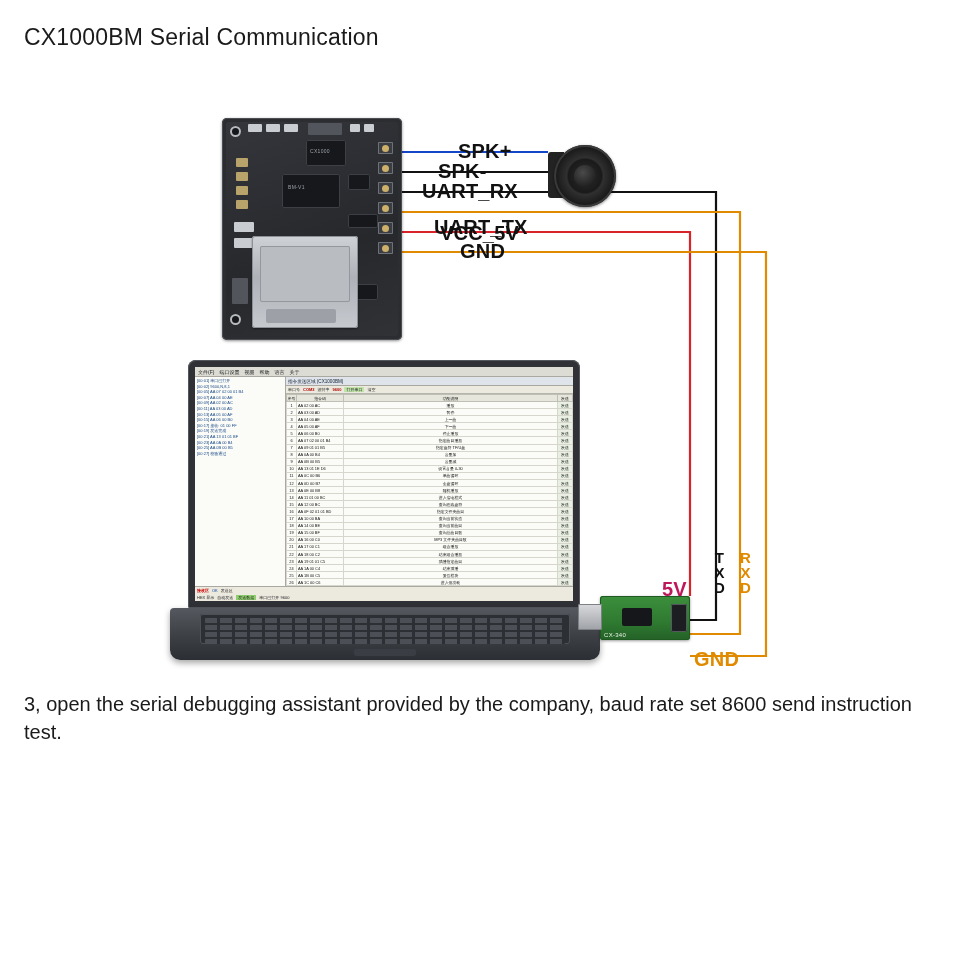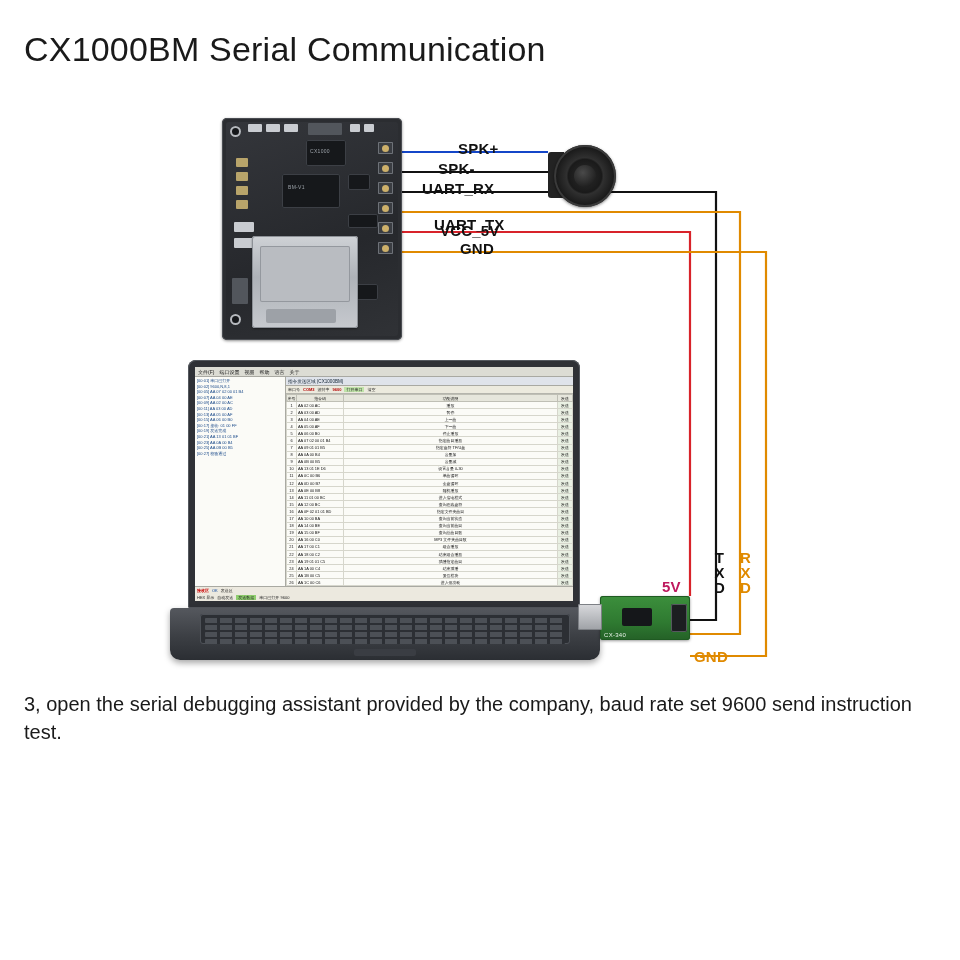--- a/index.html
+++ b/index.html
@@ -13,22 +13,22 @@
     position: relative;
     font-family: "Liberation Sans", sans-serif;
     color: #111;
     overflow: hidden;
   }
 
   
   .title {
     position: absolute;
     left: 24px;
-    top: 30px;
-    font-size: 34px;
+    top: 24px;
+    font-size: 23px;
     font-weight: 400;
     letter-spacing: 0.2px;
     color: #1a1a1a;
     white-space: nowrap;
   }
 
   
   .stage {
     position: absolute;
     left: 0;
@@ -160,21 +160,21 @@
     top: 52px;
     width: 16px;
     height: 46px;
     background: #232323;
     border-radius: 3px 0 0 3px;
   }
 
   
   .wlabel {
     position: absolute;
-    font-size: 15px;
+    font-size: 20px;
     font-weight: 600;
     color: #111;
     white-space: nowrap;
     letter-spacing: 0.2px;
   }
 
   
   .vlabel {
     position: absolute;
     font-size: 15px;
@@ -755,14 +755,14 @@
   <div class="dongle">
     <div class="usbplug"></div>
     <div class="ic"></div>
     <div class="hdr"></div>
     <div class="name">CX-340</div>
   </div>
 
 </div>
 
 <div class="instructions">
-  <p>3, open the serial debugging assistant provided by the company, baud rate set 9600 send instruction test.</p>
+  <p>3, open the serial debugging assistant provided by the company, baud rate set 8600 send instruction test.</p>
 </div>
 
 </body></html>

